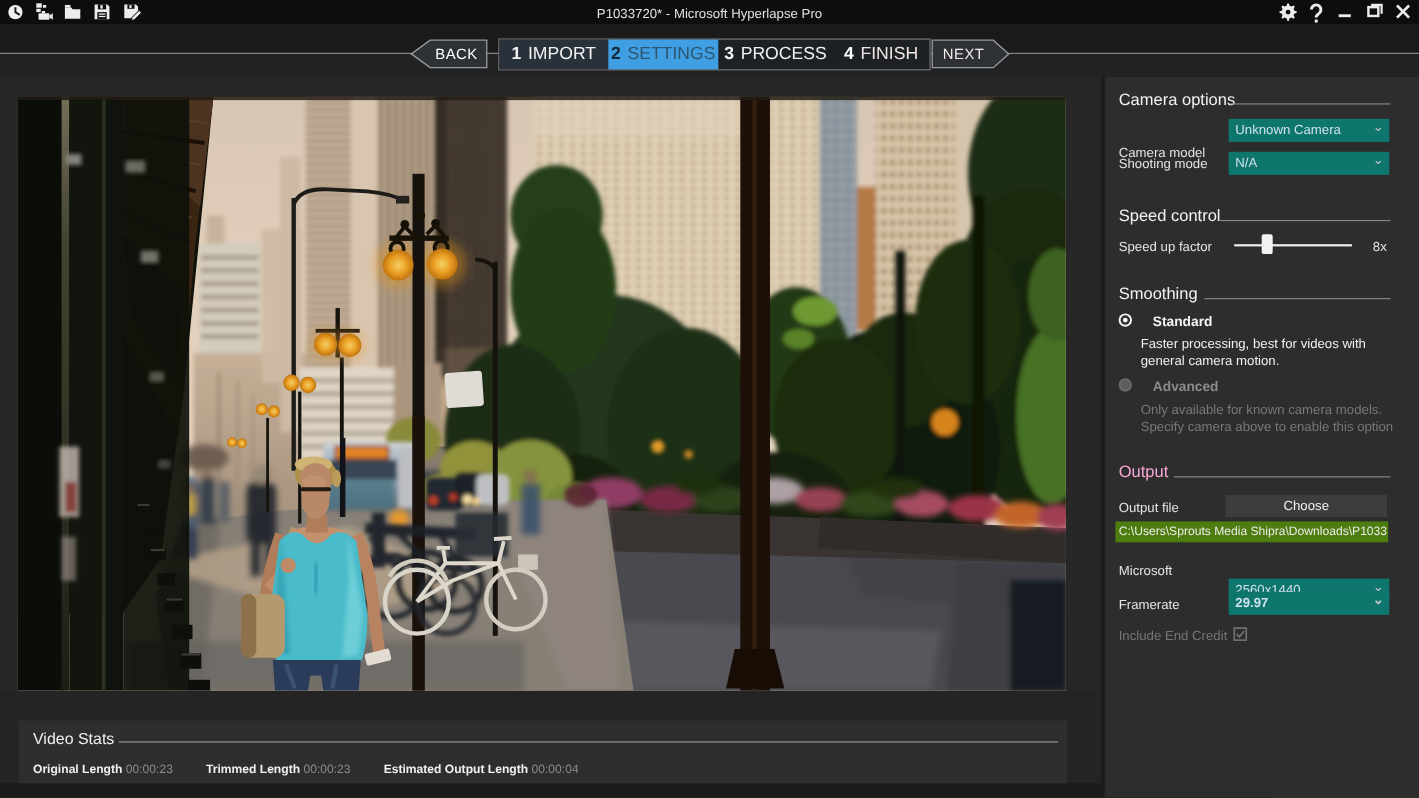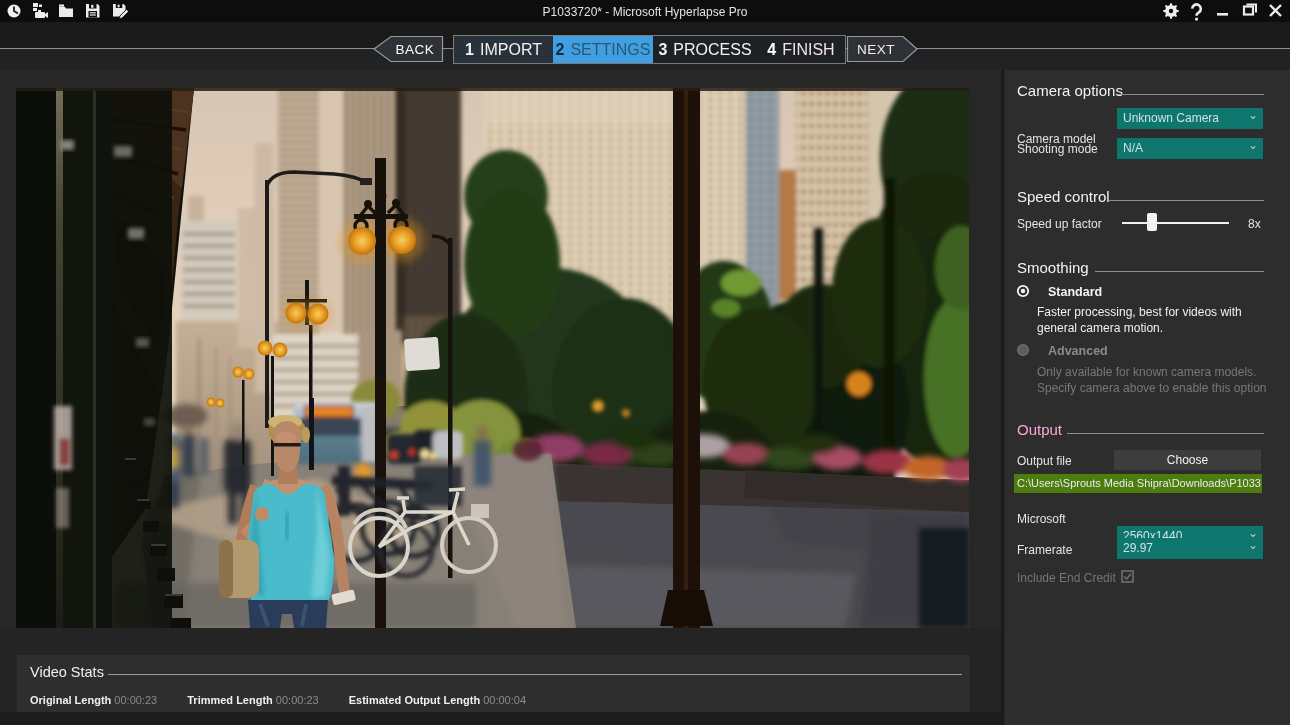--- a/index.html
+++ b/index.html
@@ -526,21 +526,21 @@
     <div class="abs" style="left:32px;top:295px;font-size:12px;color:#787878;line-height:15.5px;">Only available for known camera models.<br>Specify camera above to enable this option</div>
 
     <div class="abs" style="left:12px;top:351px;font-size:15px;color:#f9a8d4;text-align:right;">Output</div>
     <div class="abs" style="left:62px;top:363px;width:197px;height:1px;background:#8c8c8c;"></div>
     <div class="abs" style="left:12px;top:384px;text-align:right;">Output file</div>
     <div class="abs" style="left:109px;top:380px;width:147px;height:20px;background:#3d3d3d;color:#f2f2f2;text-align:center;line-height:20px;">Choose</div>
     <div class="abs" style="left:9px;top:404px;width:248px;height:19px;background:#4d7c0f;color:#ececec;font-size:11px;line-height:19px;white-space:nowrap;overflow:hidden;padding-left:3px;box-sizing:border-box;">C:\Users\Sprouts Media Shipra\Downloads\P1033</div>
     <div class="abs" style="left:12px;top:442px;">Microsoft</div>
     <div class="abs dd" style="left:112px;top:437px;margin-top:19px;">2560x1440<span class="chev">⌄</span></div>
     <div class="abs" style="left:12px;top:473px;">Framerate</div>
-    <div class="abs dd" style="left:112px;top:468px;">29.97<span class="chev">⌄</span></div>
+    <div class="abs dd" style="left:112px;top:468px;font-weight:bold;">29.97<span class="chev">⌄</span></div>
     <div class="abs" style="left:12px;top:501px;color:#757575;">Include End Credit</div>
     <svg class="abs" style="left:116px;top:500px;" width="13" height="13">
       <rect x="1" y="1" width="11" height="11" fill="none" stroke="#6f6f6f" stroke-width="1.6"></rect>
       <path d="M3.2 6.5 L5.6 9 L10 3.6" fill="none" stroke="#6f6f6f" stroke-width="1.6"></path>
     </svg>
   </div>
 
   <div class="abs" style="left:30px;top:664px;font-size:14.5px;color:#f0f0f0;">Video Stats</div>
   <div class="abs" style="left:108px;top:674px;width:854px;height:1px;background:#9a9a9a;"></div>
   <div class="abs" style="left:30px;top:694px;font-size:11px;color:#f0f0f0;">

